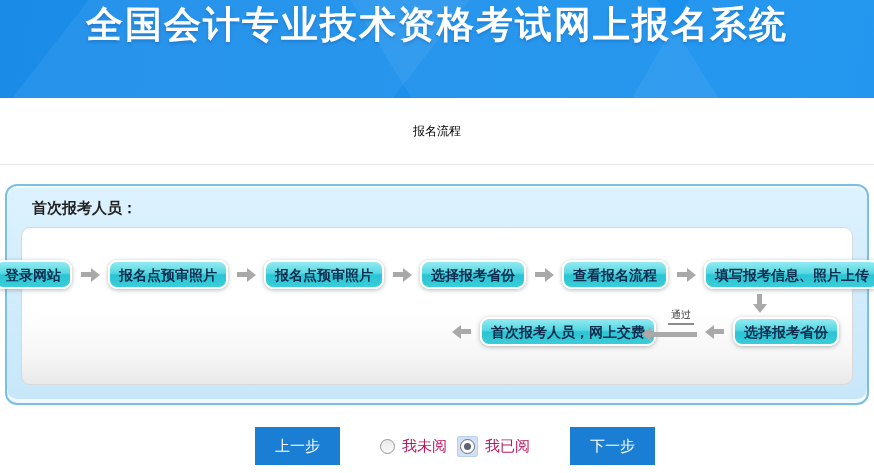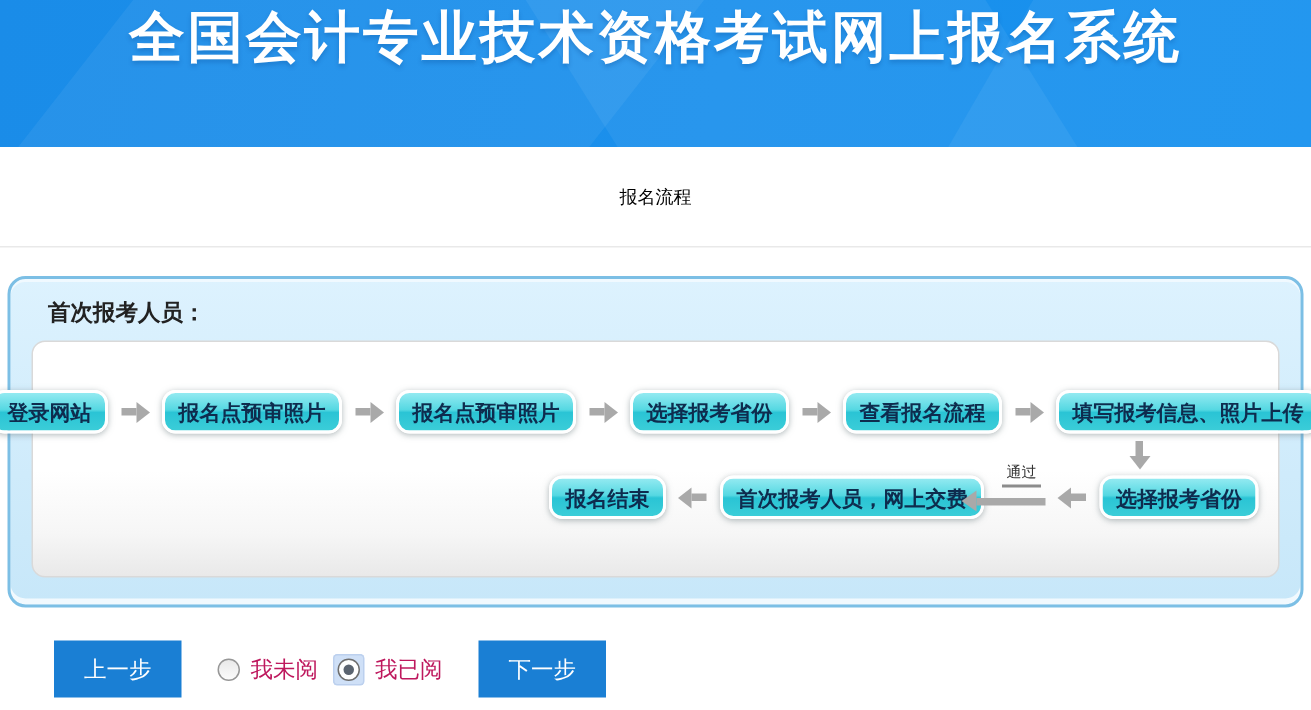--- a/index.html
+++ b/index.html
@@ -71,21 +71,21 @@
   .arrow-down::after { content:""; position:absolute; left:-4.5px; bottom:-9px;
     border-top:9px solid #a9a9a9; border-left:7px solid transparent; border-right:7px solid transparent; }
 
   .pass-arrow { flex:none; display:flex; flex-direction:column; align-items:center; transform:translateY(-9px); }
   .pass-label { font-size:10px; color:#333333; border-bottom:2px solid #8c8c8c; padding:0 3px 1px 3px; }
   .pass-shaft { width:46px; height:5px; background:#a9a9a9; position:relative; margin-top:7px; margin-left:-14px; }
   .pass-shaft::before { content:""; position:absolute; left:-10px; top:-5px;
     border-right:10px solid #a9a9a9; border-top:7.5px solid transparent; border-bottom:7.5px solid transparent; }
 
   
-  .footer-bar { margin-top:22px; display:flex; align-items:center; gap:24px;padding-left:36px; }
+  .footer-bar { margin-top:22px; display:flex; align-items:center; justify-content:center; gap:40px;padding-left:36px; }
   .nav-btn {
     background:#1a7fd4; color:#ffffff; border:none; font-size:15px;
     height:38px; padding:0 20px; min-width:63px; cursor:pointer;
     font-family:inherit;
   }
   .radio-group { display:flex; align-items:center; gap:10px; }
   .radio-option { display:flex; align-items:center; gap:7px; cursor:pointer; }
   .radio-wrap { display:flex; align-items:center; justify-content:center; }
   .radio-wrap.focused { background:#cfe0f7; border-radius:3px; padding:3px; box-shadow:inset 0 0 0 1px #bcd0ee; }
   .radio-circle { width:15px; height:15px; border-radius:50%;
@@ -125,21 +125,20 @@
       <div class="step-btn">查看报名流程</div>
       <div class="arrow-right"></div>
       <div class="step-btn">填写报考信息、照片上传</div>
     </div>
 
     <div class="flow-row-down">
       <div class="arrow-down"></div>
     </div>
 
     <div class="flow-row2">
-      <div class="step-btn">报名结束</div>
       <div class="arrow-left"></div>
       <div class="step-btn">首次报考人员，网上交费</div>
       <div class="pass-arrow">
         <div class="pass-label">通过</div>
         <div class="pass-shaft"></div>
       </div>
       <div class="arrow-left"></div>
       <div class="step-btn">选择报考省份</div>
     </div>
 

